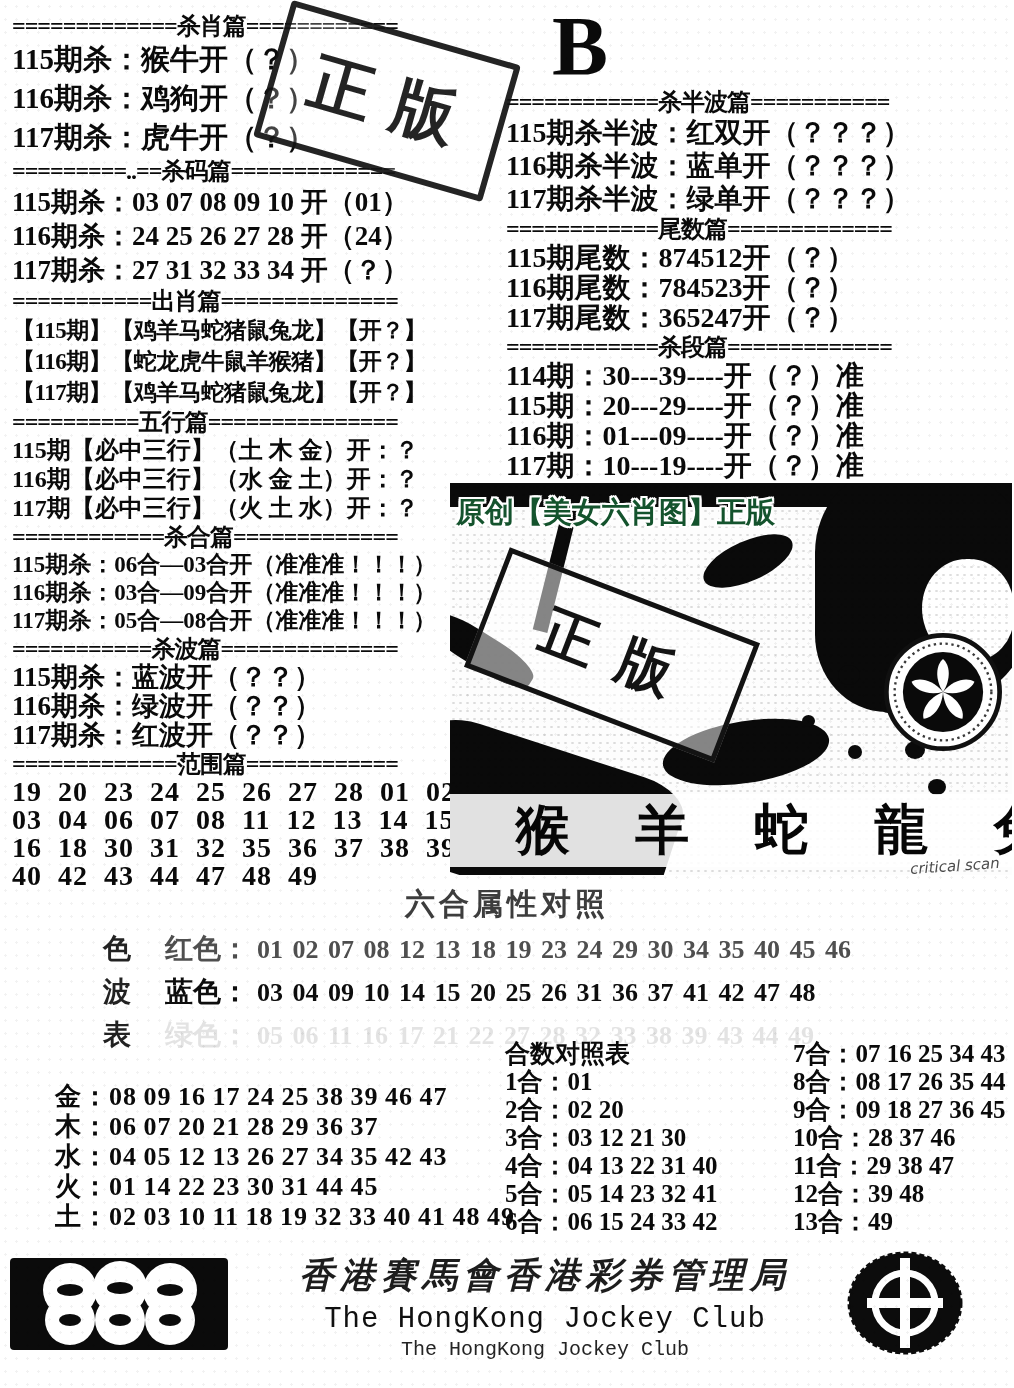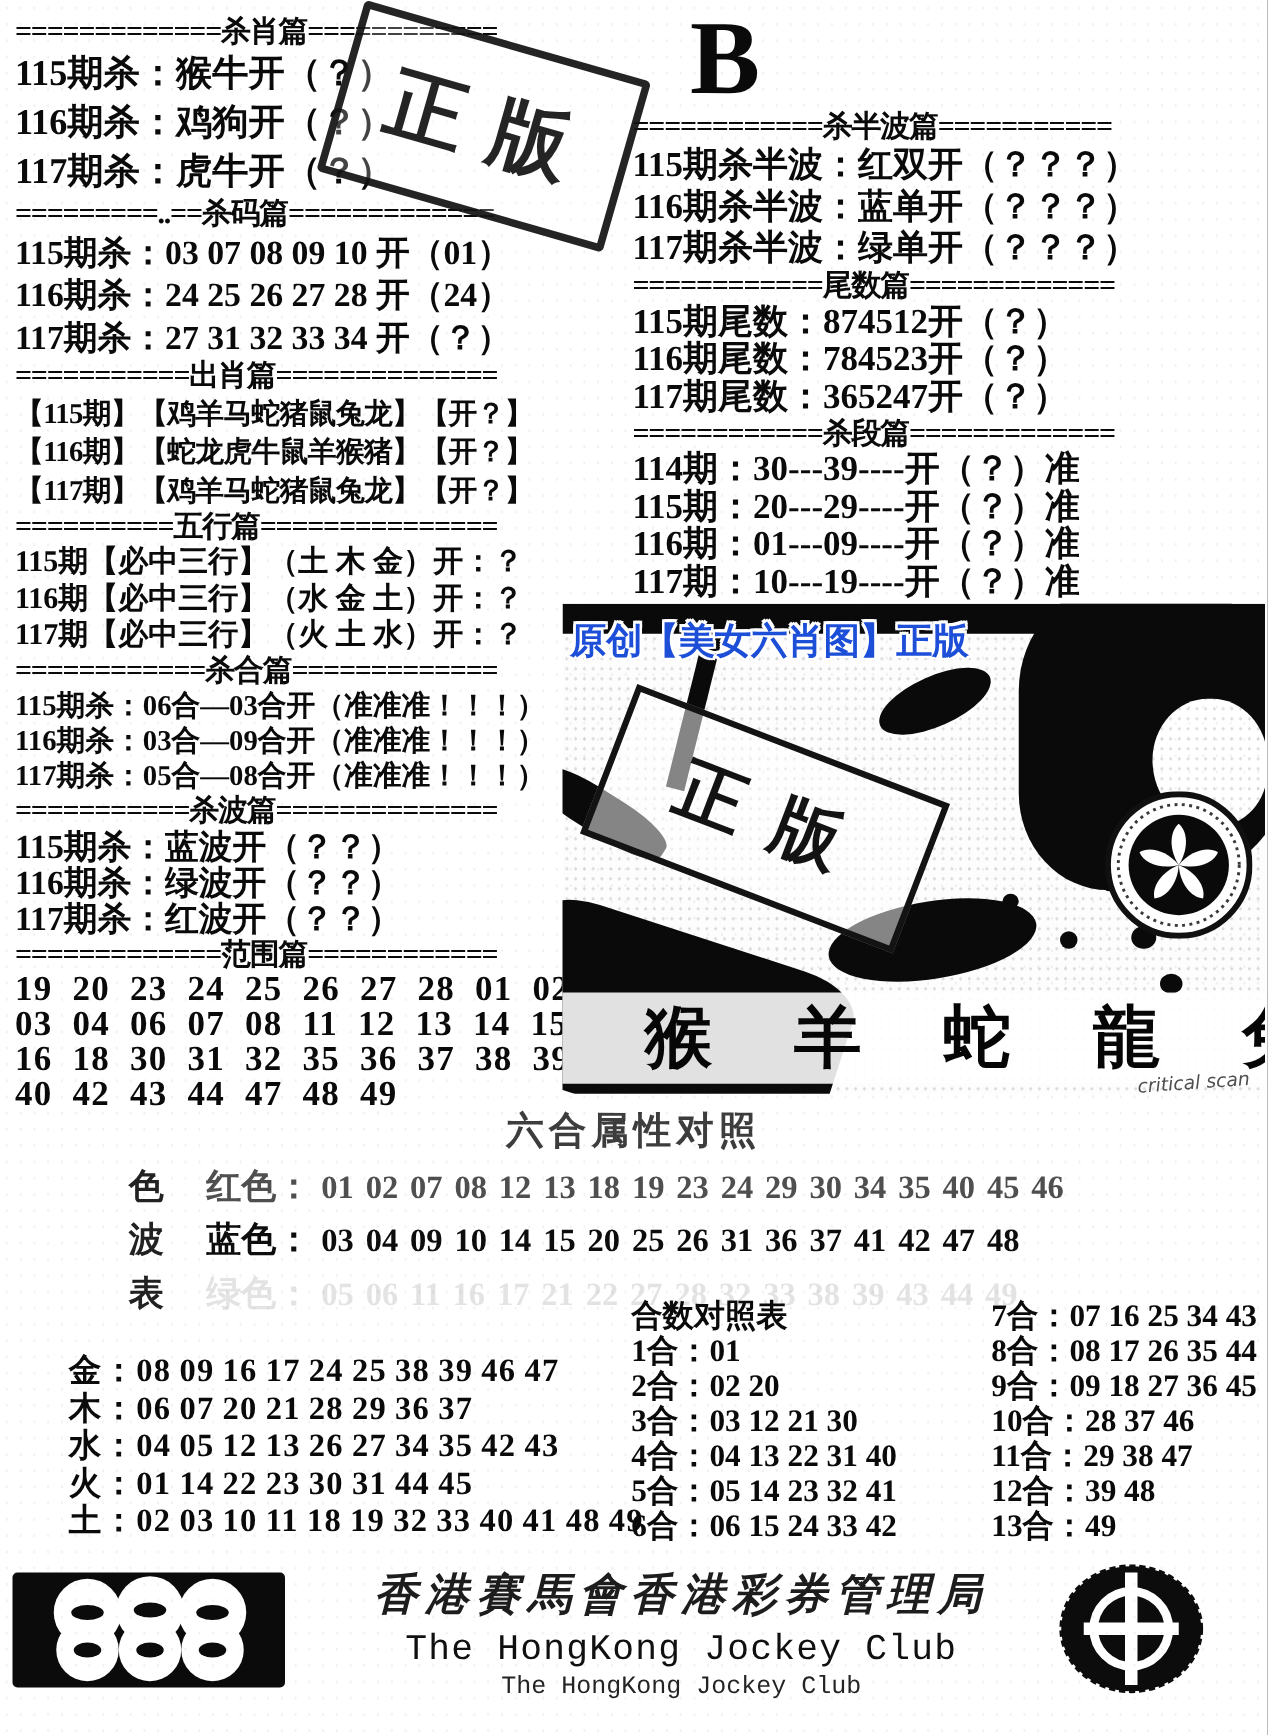--- a/index.html
+++ b/index.html
@@ -45,21 +45,21 @@
   .b-top{left:0;top:0;width:562px;height:24px;}
   .b-hair{right:-28px;top:-16px;width:225px;height:245px;border-radius:42% 58% 62% 38%;}
   .b-face{position:absolute;background:#fff;right:26px;top:92px;width:92px;height:102px;border-radius:50% 50% 46% 54%;}
   .b-pole{left:98px;top:22px;width:15px;height:128px;transform:rotate(14deg);}
   .b-mid{left:250px;top:58px;width:96px;height:40px;border-radius:50%;transform:rotate(-24deg);}
   .b-hand{left:212px;top:238px;width:168px;height:62px;border-radius:50%;transform:rotate(-9deg);}
   .b-corner{left:-46px;bottom:-22px;width:270px;height:150px;border-radius:18%;transform:rotate(18deg);}
   .b-shelf{left:-30px;top:150px;width:120px;height:34px;border-radius:40%;transform:rotate(32deg);}
   .dot{position:absolute;background:#0a0a0a;border-radius:50%;}
   .banner{
-    position:absolute;left:6px;top:10px;font-size:29px;font-weight:bold;white-space:nowrap;color:#1d4ed8;z-index:4;
+    position:absolute;left:6px;top:10px;font-size:29px;font-weight:bold;white-space:nowrap;color:#14532d;z-index:4;
     text-shadow:-2px 0 #fff,2px 0 #fff,0 -2px #fff,0 2px #fff,-2px -2px #fff,2px 2px #fff,-2px 2px #fff,2px -2px #fff;
   }
   .stamp-photo{
     position:absolute;left:28px;top:108px;width:242px;height:118px;
     border:5px solid #131313;transform:rotate(21deg);
     display:flex;align-items:center;justify-content:center;
     font-size:56px;font-weight:bold;letter-spacing:26px;padding-left:16px;
     color:#131313;background:rgba(255,255,255,.5);z-index:3;
   }
   .emblem{position:absolute;right:10px;top:150px;width:118px;height:118px;z-index:4;}

